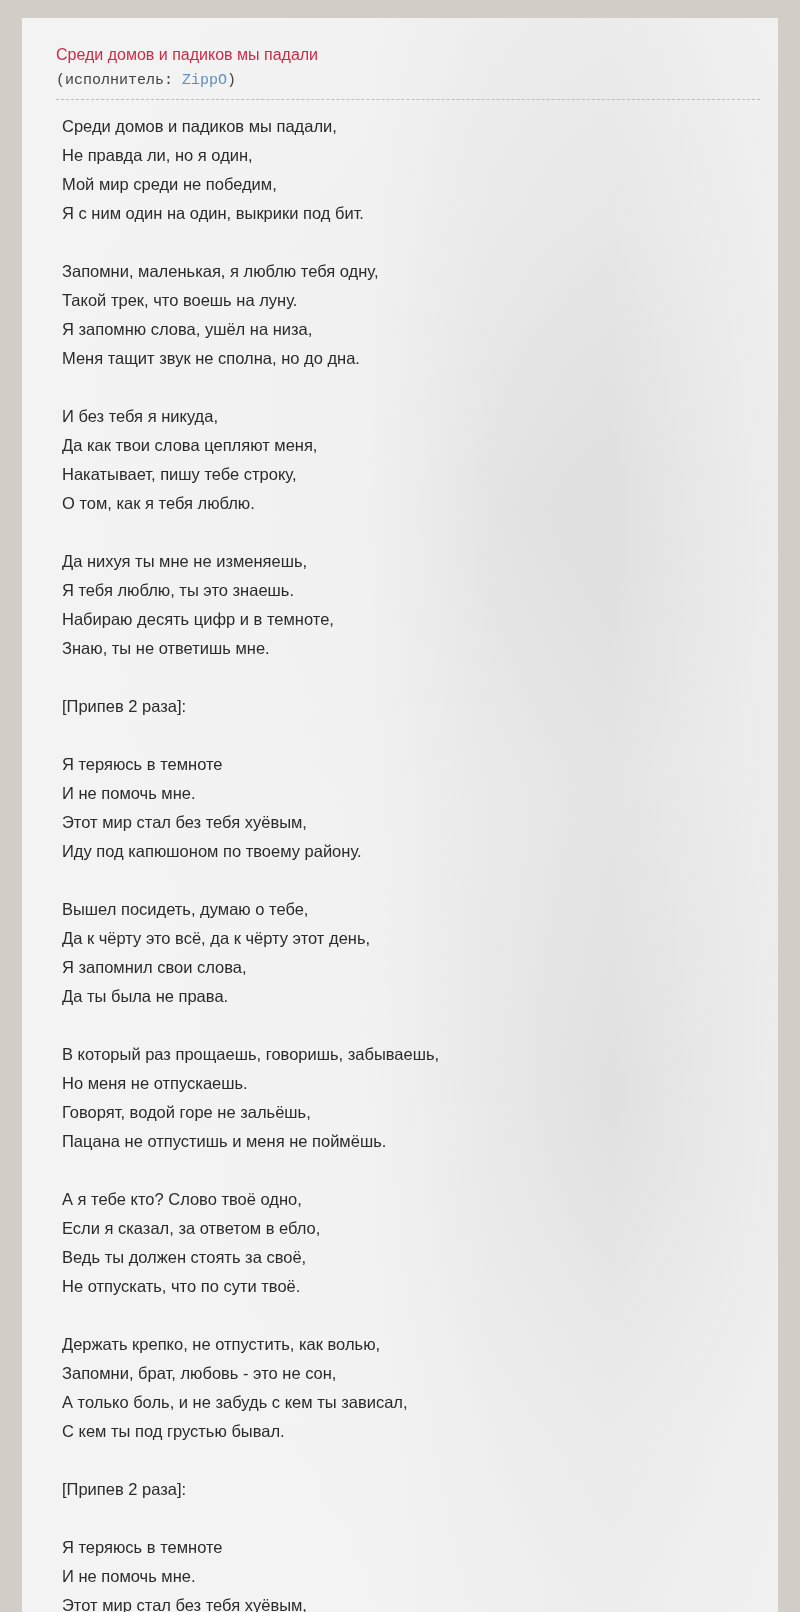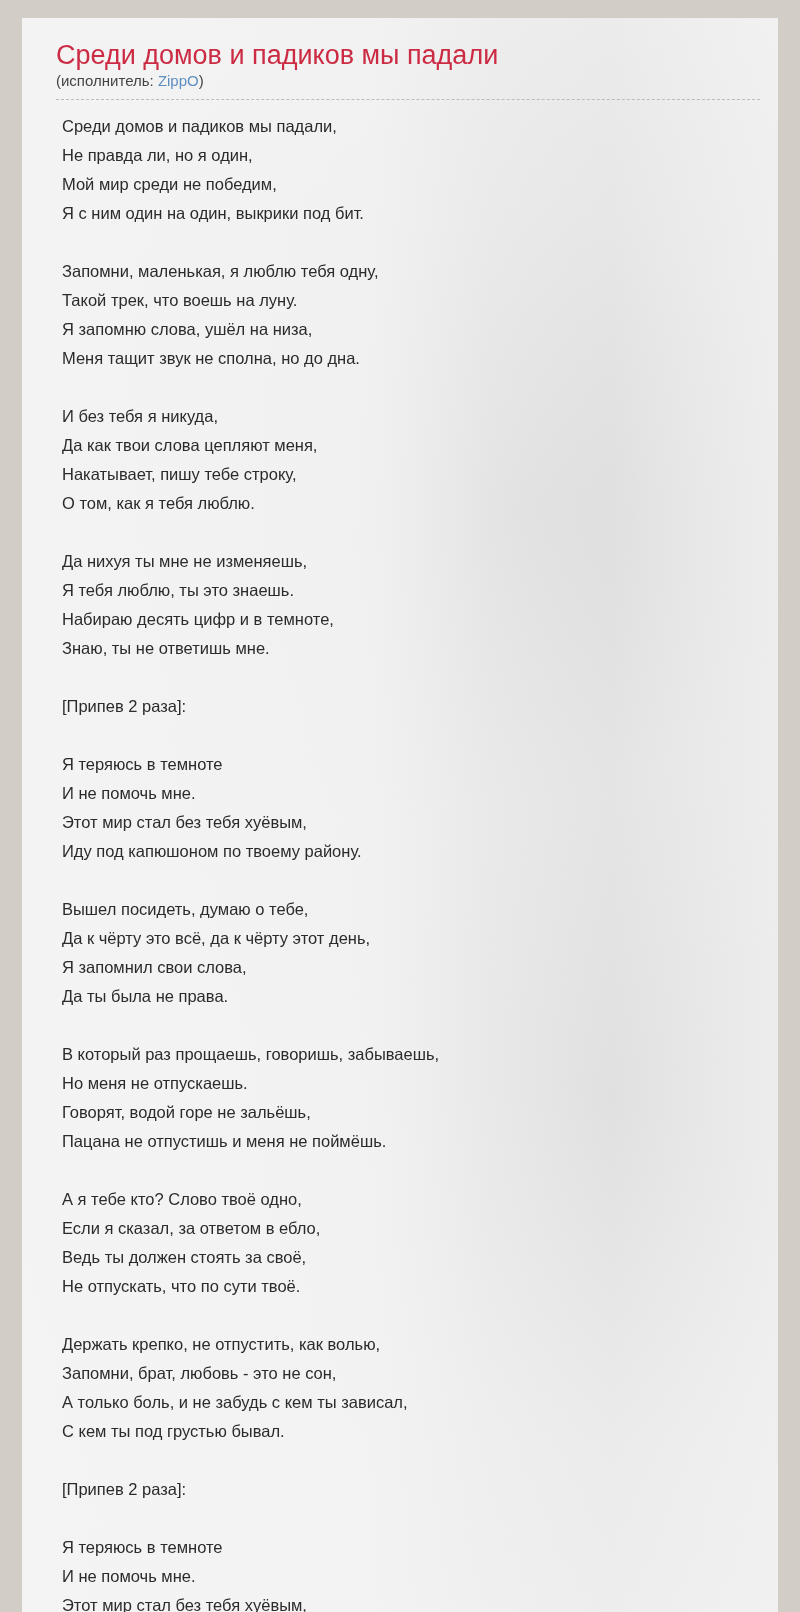--- a/index.html
+++ b/index.html
@@ -42,29 +42,30 @@
     background: linear-gradient(90deg, rgba(244,244,244,0.96) 0%, rgba(244,244,244,0.92) 46%, rgba(244,244,244,0.72) 62%, rgba(244,244,244,0.60) 78%, rgba(244,244,244,0.80) 100%);
   }
   .sheet {
     position: relative;
     z-index: 2;
     box-sizing: border-box;
     padding: 16px 18px 28px 18px;
   }
   .song-title {
     color: #cc2b44;
-    font-size: 27px;
+    font-size: 16px;
     line-height: 30px;
     font-weight: normal;
     margin: 6px 0 2px 16px;
   }
   .artist-line {
     margin: 0 0 10px 16px;
     font-size: 15px;
     color: #444444;
+    font-family: Liberation Mono, monospace;
   }
   .artist-link {
     color: #5f8fc0;
     text-decoration: none;
   }
   .divider {
     border: 0;
     border-top: 1px dashed #bcbcbc;
     margin: 0 0 12px 16px;
     height: 0;

